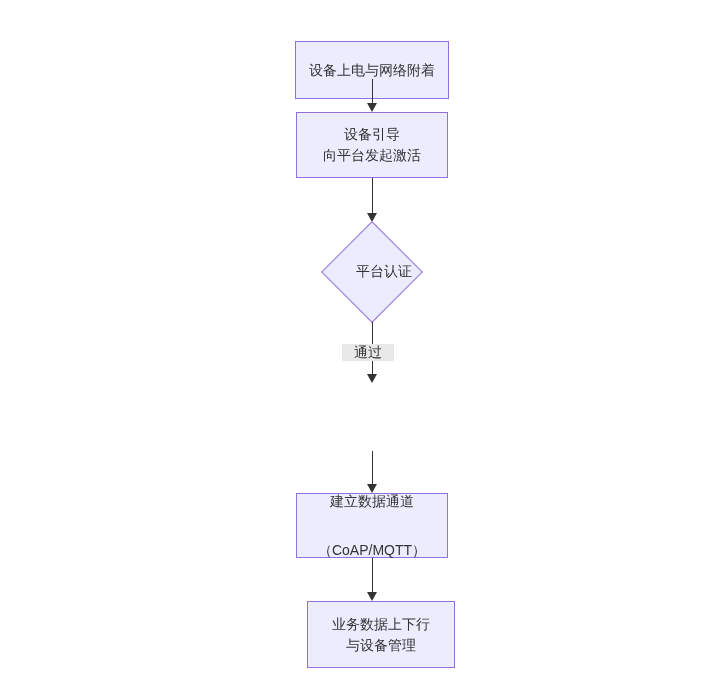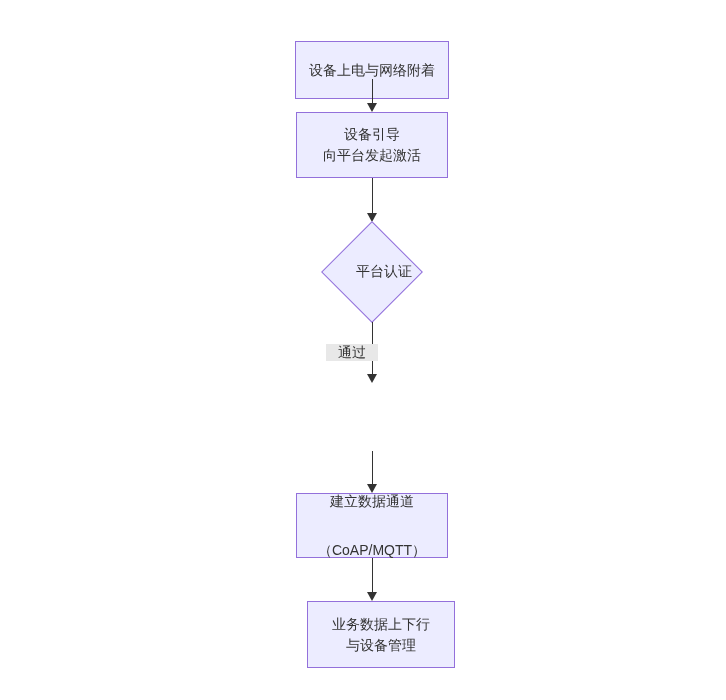--- a/index.html
+++ b/index.html
@@ -62,21 +62,21 @@
     left: 372px;
     transform: translateX(-50%);
     width: 0;
     height: 0;
     border-left: 5px solid transparent;
     border-right: 5px solid transparent;
     border-top: 9px solid #333333;
   }
   .edge-label {
     position: absolute;
-    left: 352px;
+    left: 368px;
     transform: translateX(-50%);
     background: #e8e8e8;
     color: #333333;
     font-size: 14px;
     line-height: 17px;
     padding: 0 12px;
     white-space: nowrap;
     z-index: 2;
   }
   .line1, .line2 { pointer-events: none; }

